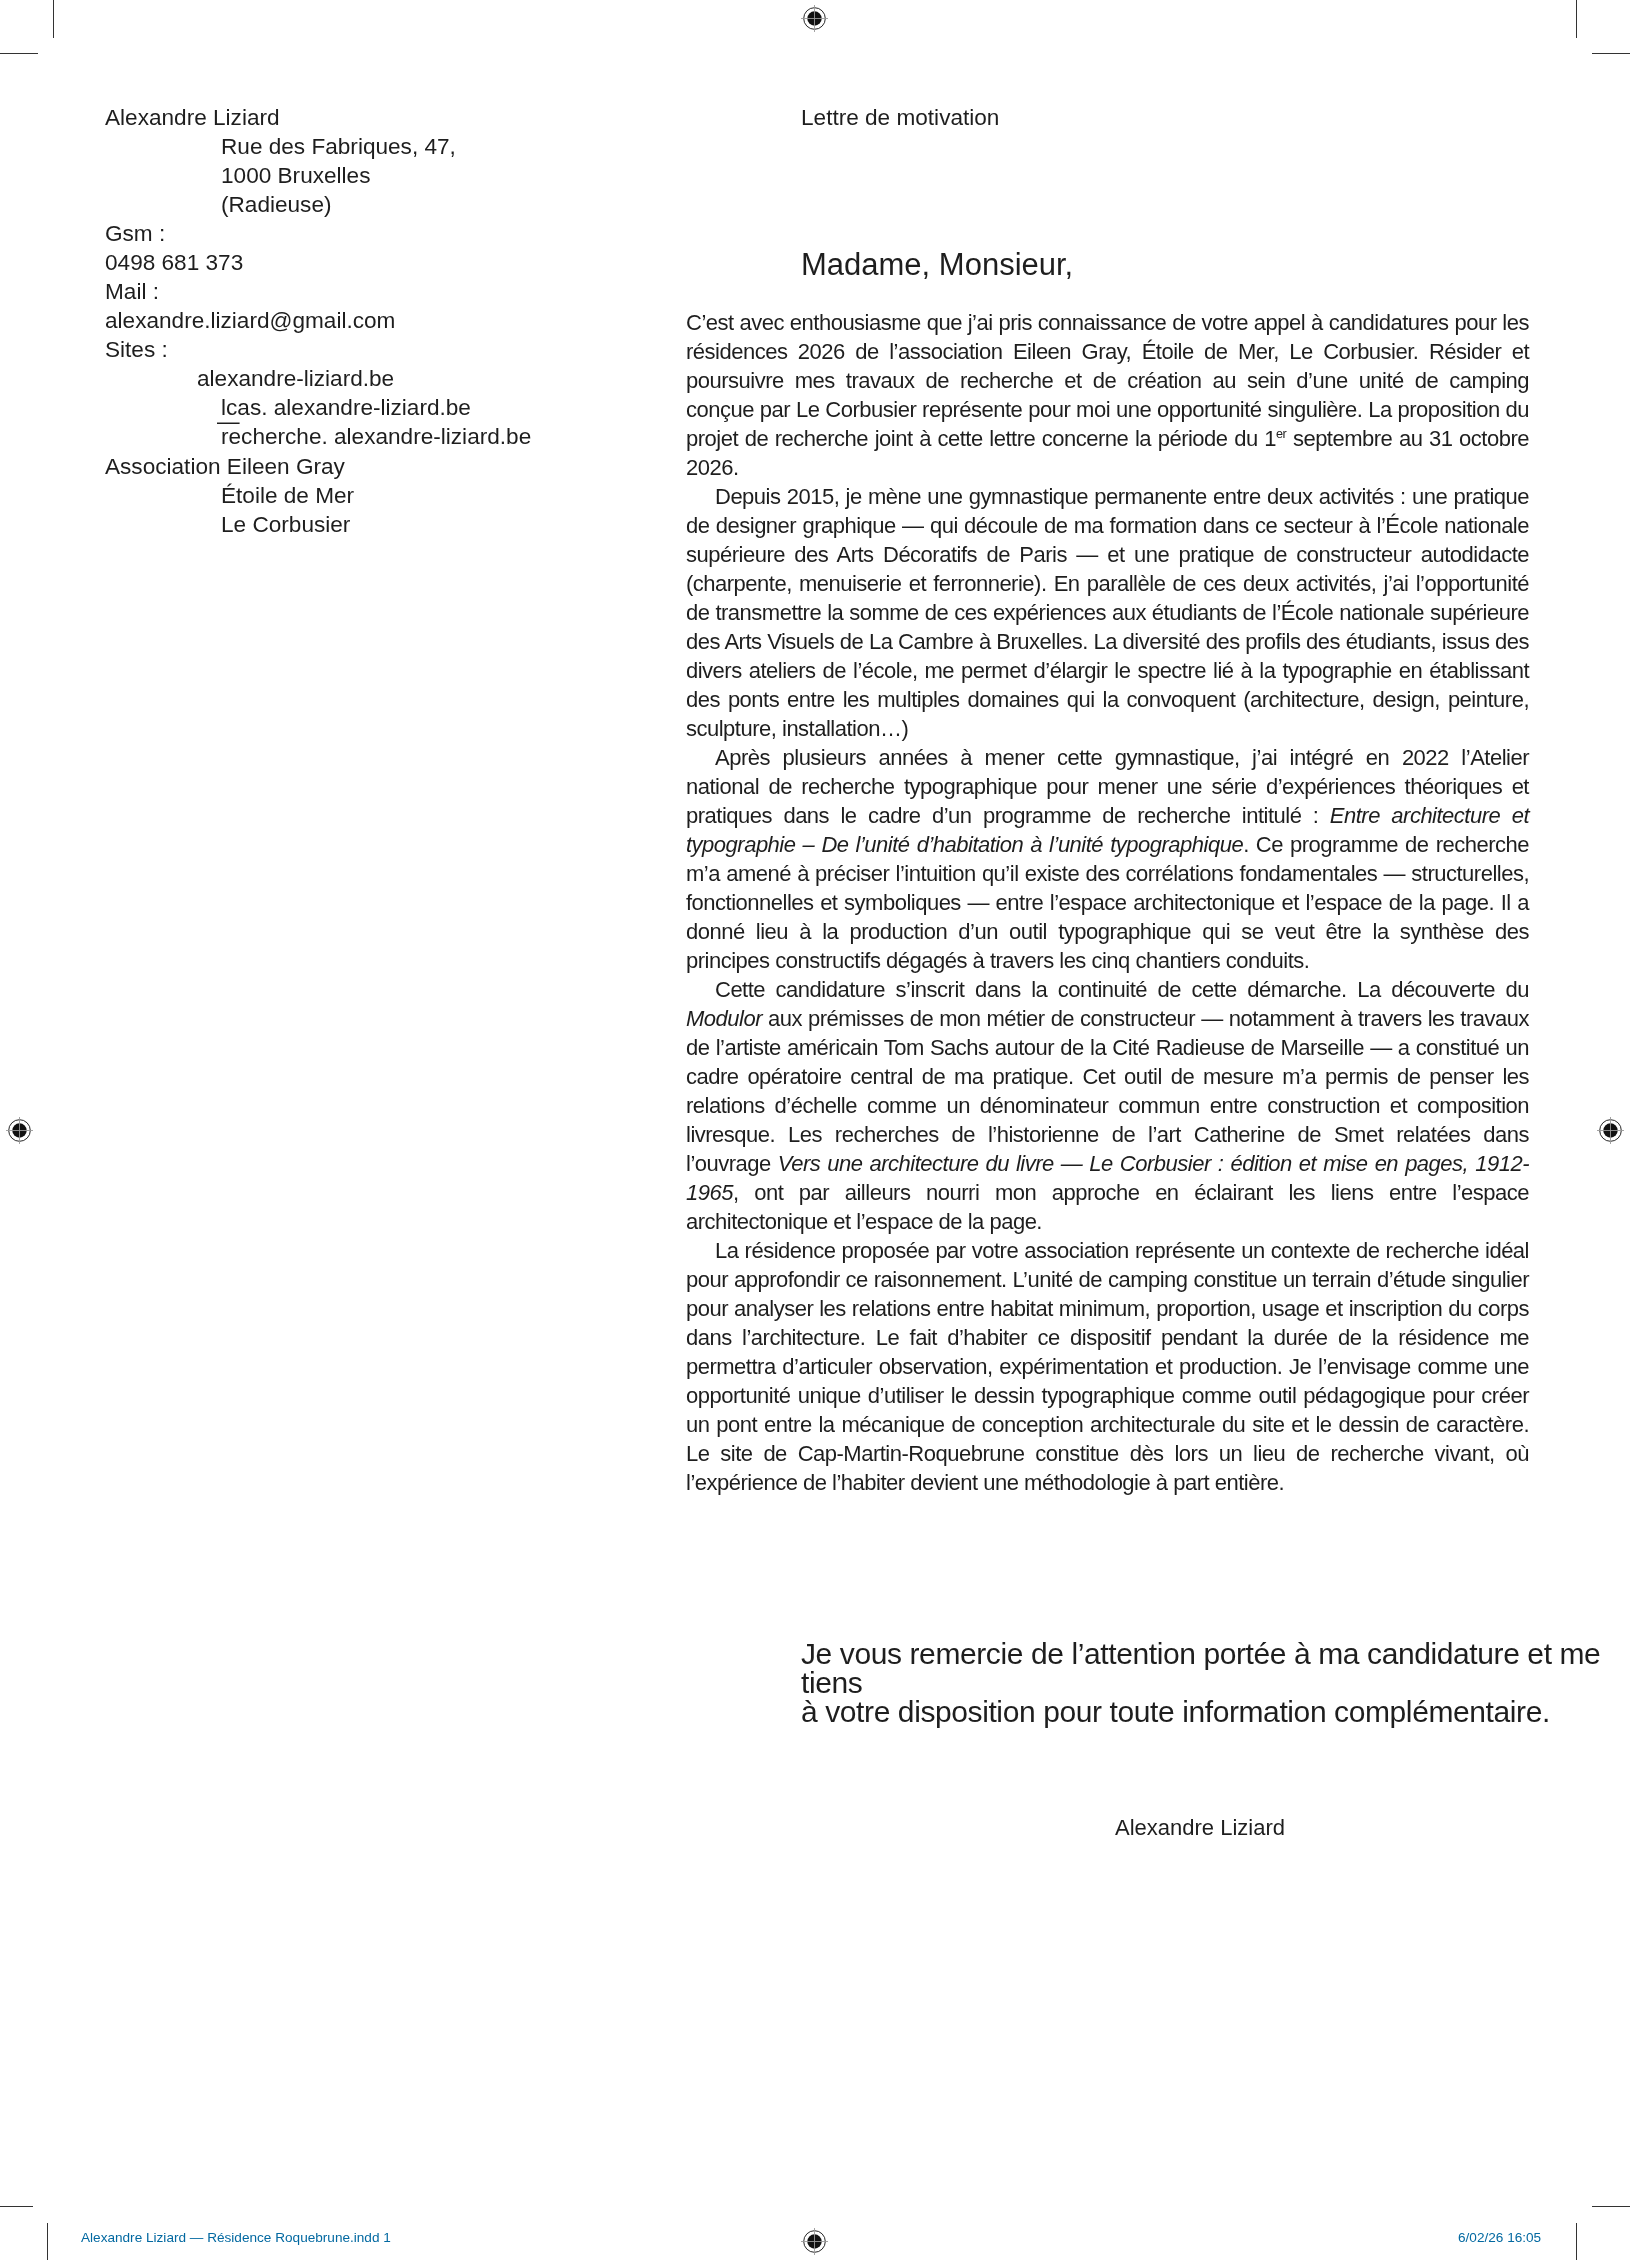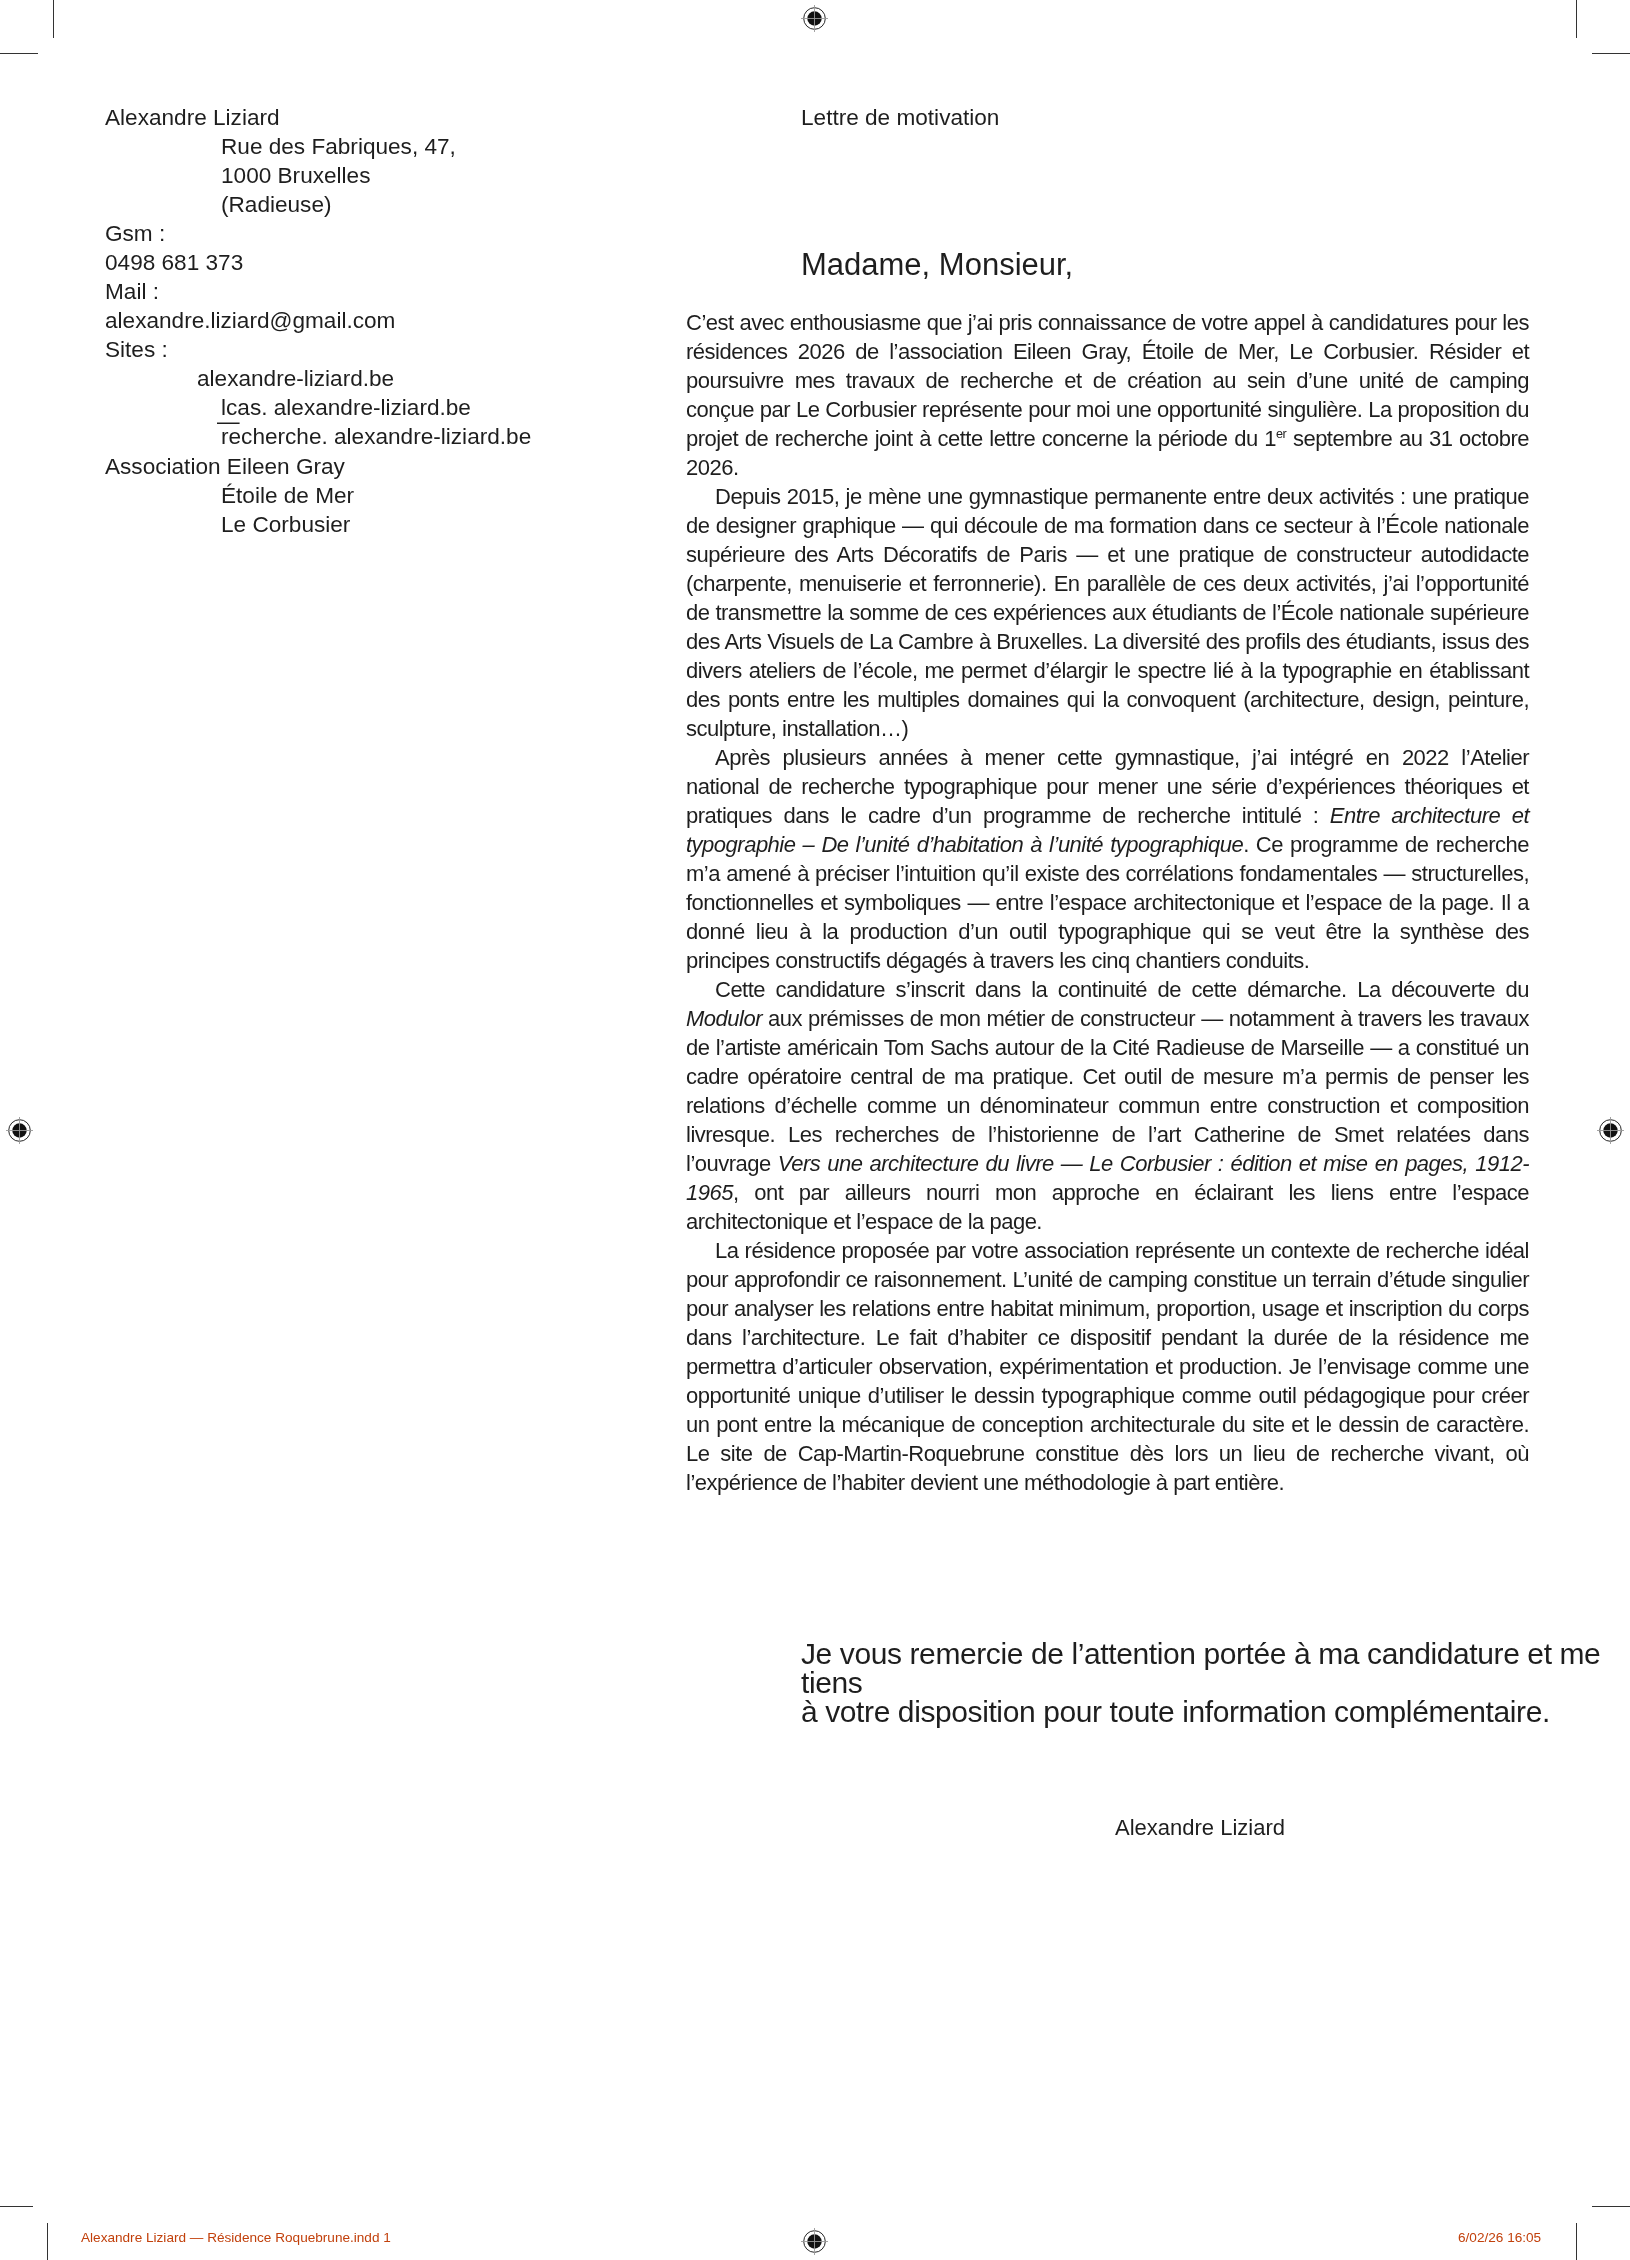--- a/index.html
+++ b/index.html
@@ -25,21 +25,21 @@
           line-height: 29px; text-align: justify; hyphens: manual; letter-spacing: -0.5px; }
   #body p { margin: 0; text-indent: 29px; }
   #body p.first { text-indent: 0; }
   #body sup { font-size: 12.7px; line-height: 0; }
 
   #closing { position: absolute; left: 801px; top: 1639px; font-size: 30px; line-height: 29px; letter-spacing: -0.4px; }
   #closing p { margin: 0 0 29px 0; }
   .sal-indent { padding-left: 141px; }
   #signature { position: absolute; left: 1115px; top: 1813px; font-size: 22px; line-height: 29px; }
 
-  .slug { position: absolute; top: 2230px; font-family: "Liberation Sans", sans-serif; font-size: 13.6px; color: #c2410c; }
+  .slug { position: absolute; top: 2230px; font-family: "Liberation Sans", sans-serif; font-size: 13.6px; color: #0369a1; }
 </style>
 </head>
 <body>
 
 <div class="crop" style="left:53px;top:0;width:1.4px;height:38px;"></div>
 <div class="crop" style="left:0;top:53px;width:38px;height:1.4px;"></div>
 <div class="crop" style="left:1576px;top:0;width:1.4px;height:38px;"></div>
 <div class="crop" style="left:1592px;top:53px;width:38px;height:1.4px;"></div>
 <div class="crop" style="left:47px;top:2223px;width:1.4px;height:38px;"></div>
 <div class="crop" style="left:0;top:2206px;width:33px;height:1.4px;"></div>

